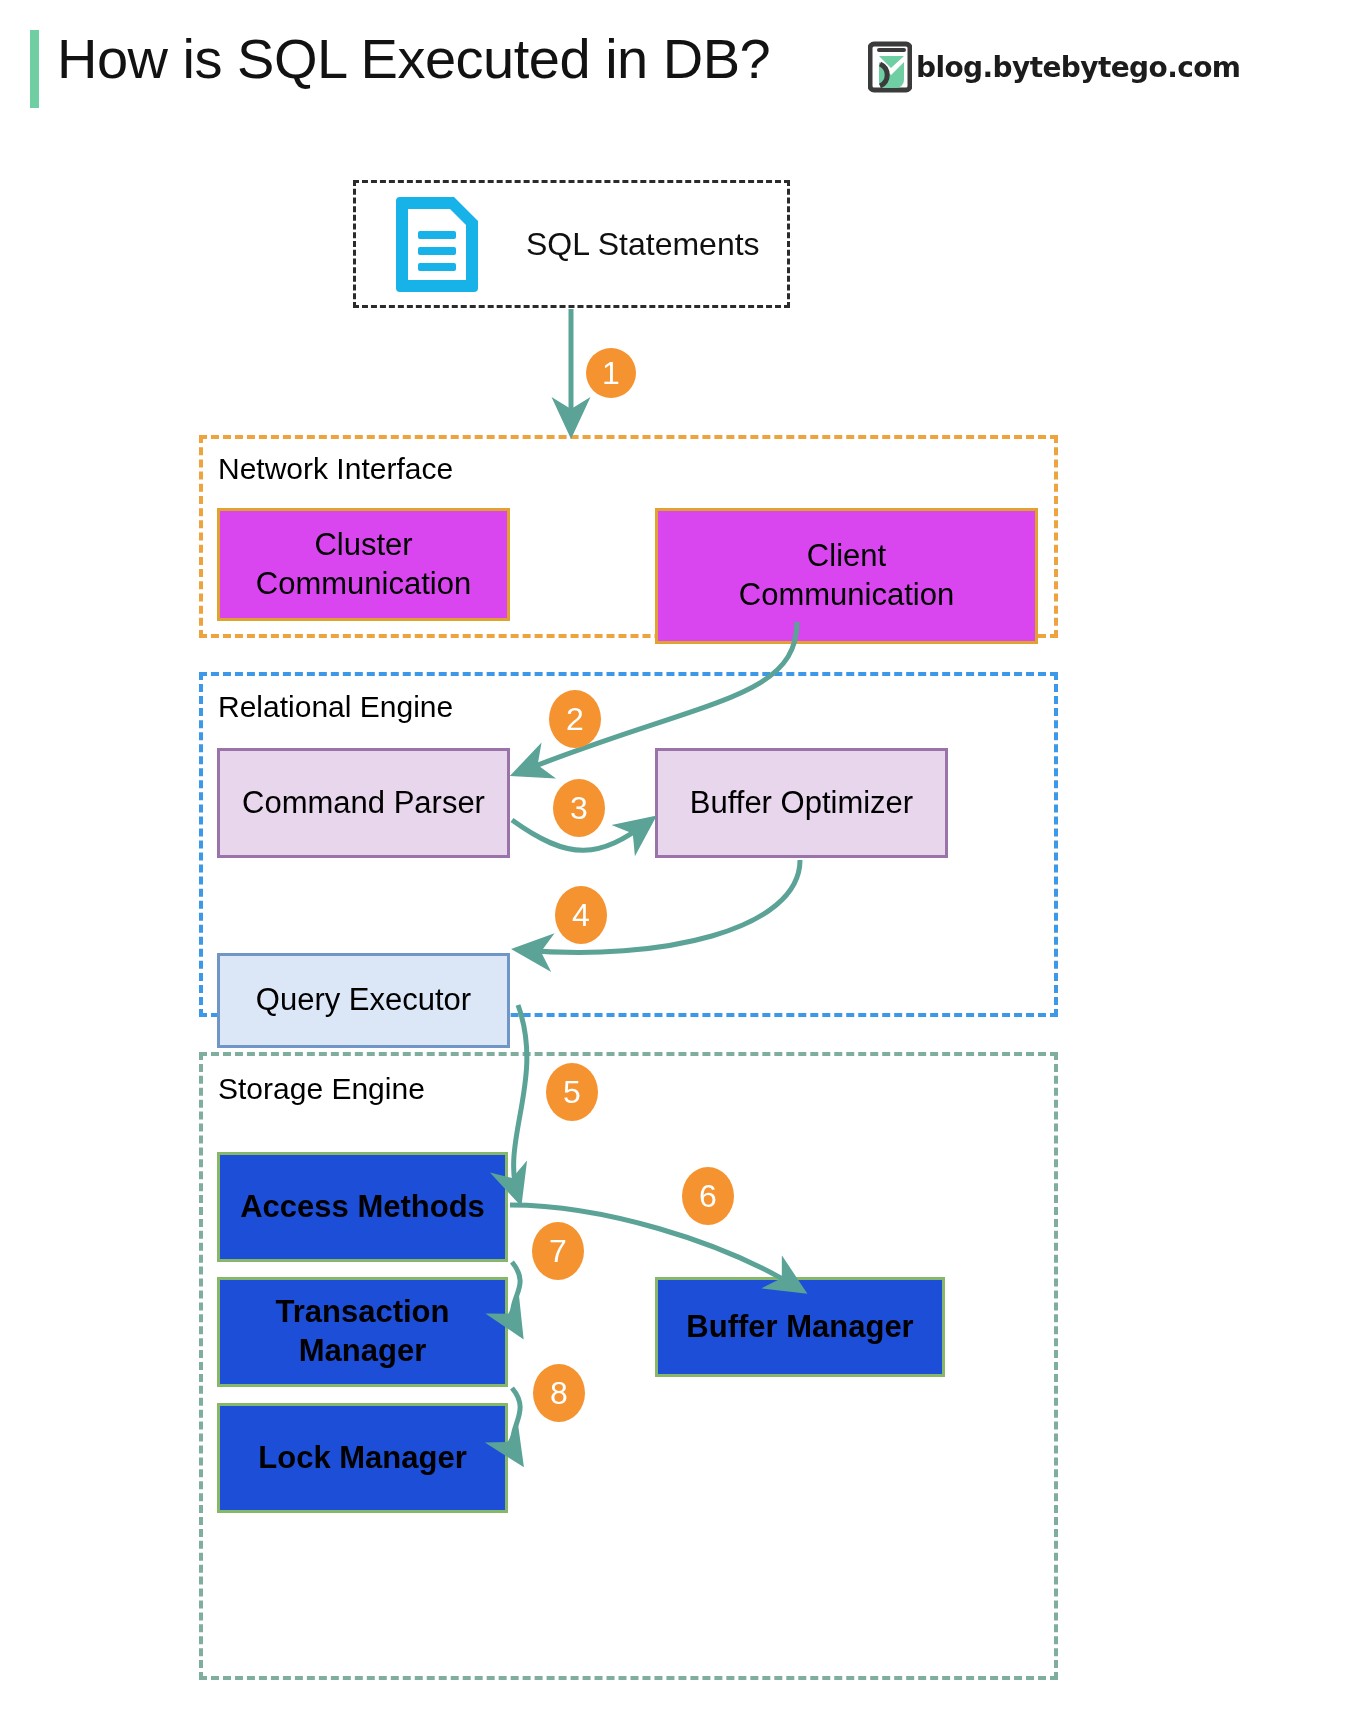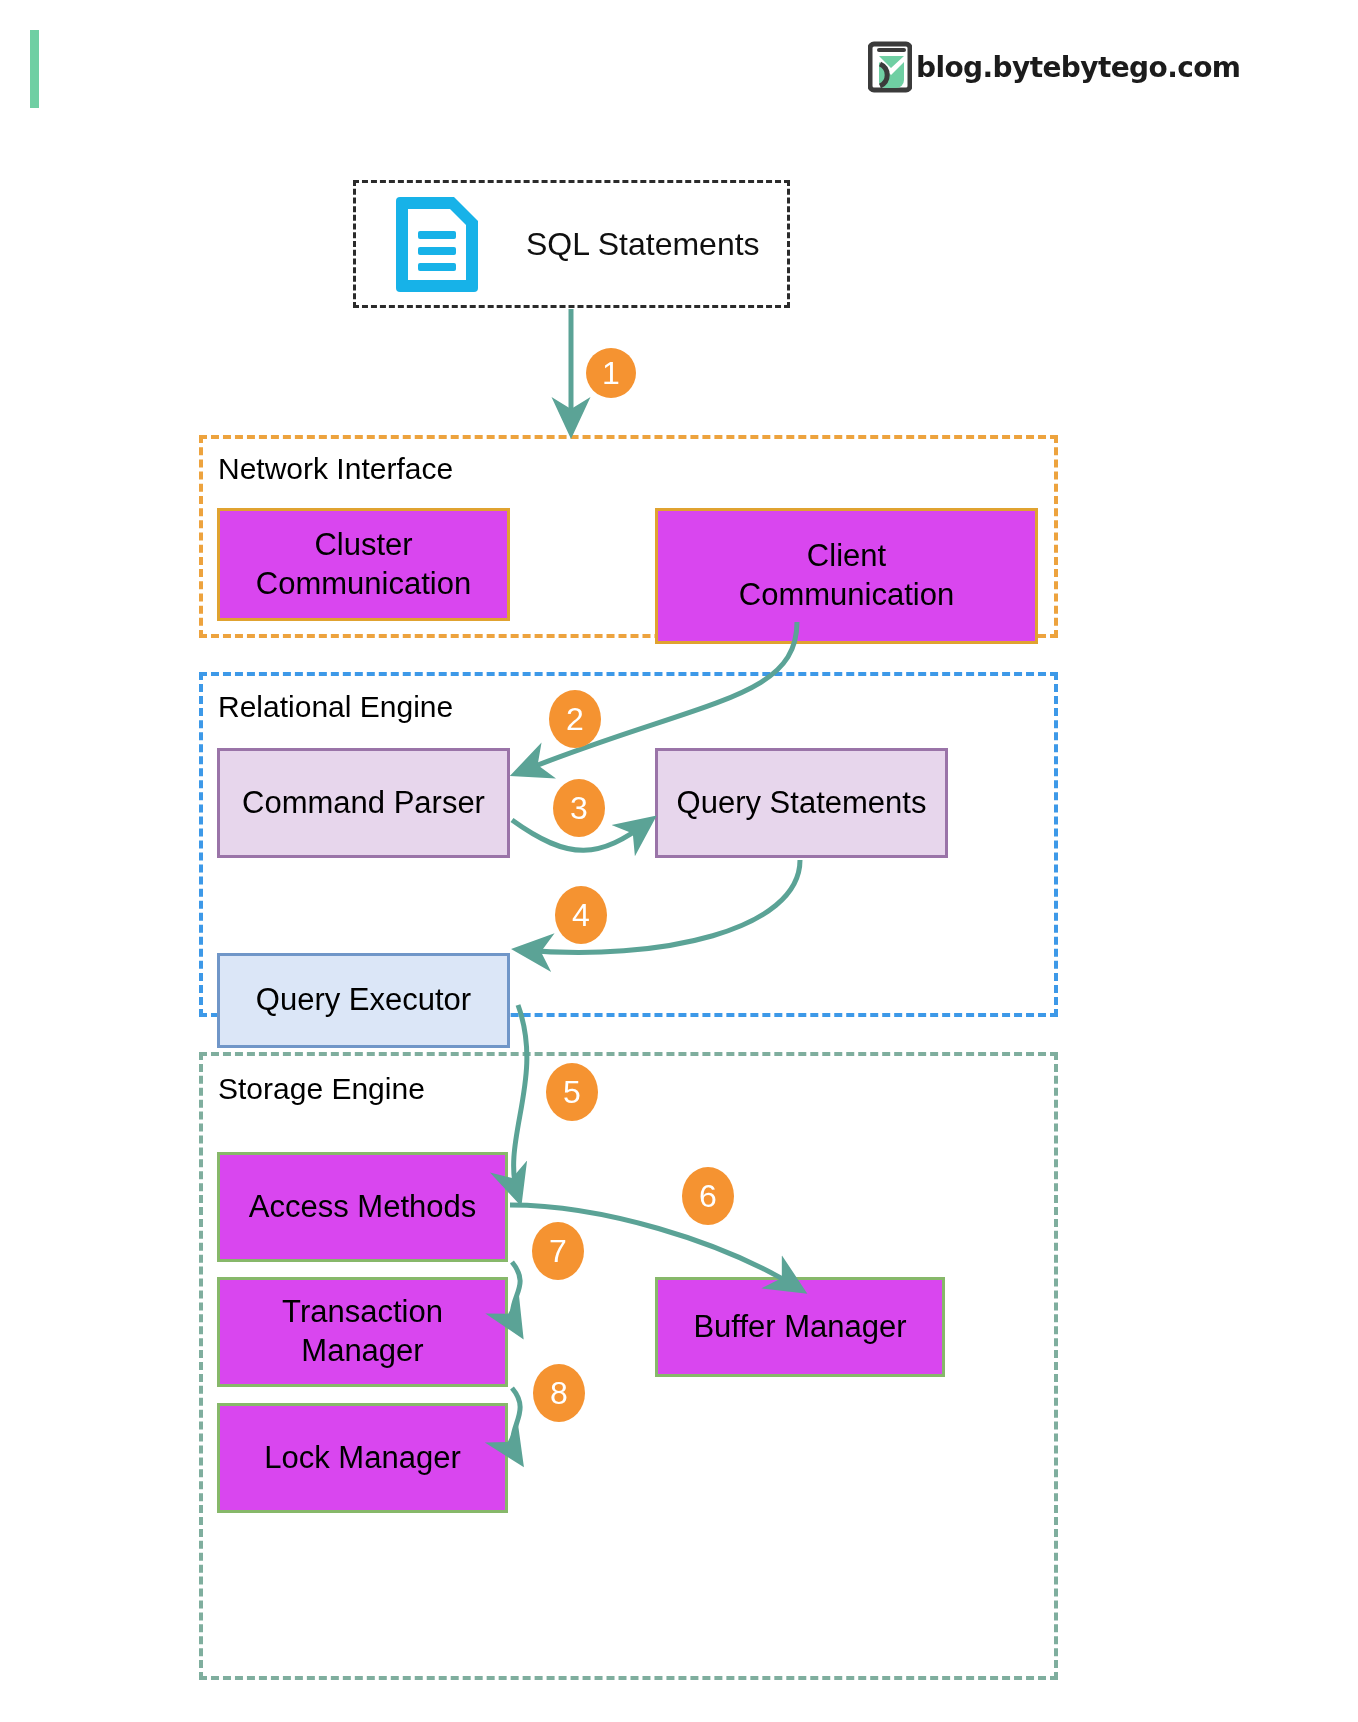--- a/index.html
+++ b/index.html
@@ -71,21 +71,21 @@
     font-size: 31px;
     color: #000000;
     line-height: 1.25;
     white-space: pre-line;
     z-index: 3;
   }
 
   .node-orange { background: #d946ef; border: 3px solid #e0a330; }
   .node-purple { background: #e7d6ec; border: 3px solid #9a74a8; }
   .node-blue   { background: #dbe6f7; border: 3px solid #7096c8; }
-  .node-green  { background: #d946ef; border: 3px solid #87b86a; }
+  .node-green  { background: #1d4ed8; border: 3px solid #87b86a; font-weight: bold; }
 
   
   .group {
     position: absolute;
     box-sizing: border-box;
     z-index: 1;
   }
   .group-label {
     position: absolute;
     font-size: 30px;
@@ -137,20 +137,21 @@
     z-index: 6;
   }
   .badge-circle { border-radius: 50%; }
   .badge-ellipse { border-radius: 50%; }
 </style>
 </head>
 <body>
 
 <div id="header">
   <div id="title-accent-bar"></div>
+  <div id="page-title">How is SQL Executed in DB?</div>
   <div id="brand">
     <svg id="brand-logo" viewBox="0 0 44 54">
       <path d="M6 4 H38 A4 4 0 0 1 42 8 V46 A4 4 0 0 1 38 50 H6 A4 4 0 0 1 2 46 V8 A4 4 0 0 1 6 4 Z" fill="none" stroke="#3b3b3b" stroke-width="5"></path>
       <path d="M11 16 H36 V40 A8 8 0 0 1 28 48 H17 A6 6 0 0 1 11 42 Z" fill="#6fcfa3"></path>
       <path d="M11 16 L23 28 L36 16 L36 22 L23 35 L11 22 Z" fill="#ffffff"></path>
       <path d="M11 10 C20 10, 28 10, 36 10" stroke="#3b3b3b" stroke-width="4" fill="none" stroke-linecap="round"></path>
       <path d="M12 24 A12 12 0 0 1 12 46" stroke="#3b3b3b" stroke-width="5" fill="none"></path>
     </svg>
     <span id="brand-text">blog.bytebytego.com</span>
   </div>
@@ -172,21 +173,21 @@
 
 <div class="node node-orange" style="left:217px; top:508px; width:293px; height:113px;">Cluster
 Communication</div>
 <div class="node node-orange" style="left:655px; top:508px; width:383px; height:136px;">Client
 Communication</div>
 
 <div id="group-relational" class="group" style="left:199px; top:672px; width:859px; height:345px;"></div>
 <div class="group-label" style="left:218px; top:690px;">Relational Engine</div>
 
 <div class="node node-purple" style="left:217px; top:748px; width:293px; height:110px;">Command Parser</div>
-<div class="node node-purple" style="left:655px; top:748px; width:293px; height:110px;">Query Statements</div>
+<div class="node node-purple" style="left:655px; top:748px; width:293px; height:110px;">Buffer Optimizer</div>
 <div class="node node-blue" style="left:217px; top:928px; width:293px; height:95px;margin-top:25px;">Query Executor</div>
 
 <div id="group-storage" class="group" style="left:199px; top:1052px; width:859px; height:628px;"></div>
 <div class="group-label" style="left:218px; top:1072px;">Storage Engine</div>
 
 <div class="node node-green" style="left:217px; top:1152px; width:291px; height:110px;">Access Methods</div>
 <div class="node node-green" style="left:217px; top:1277px; width:291px; height:110px;">Transaction
 Manager</div>
 <div class="node node-green" style="left:217px; top:1403px; width:291px; height:110px;">Lock Manager</div>
 <div class="node node-green" style="left:655px; top:1277px; width:290px; height:100px;">Buffer Manager</div>

